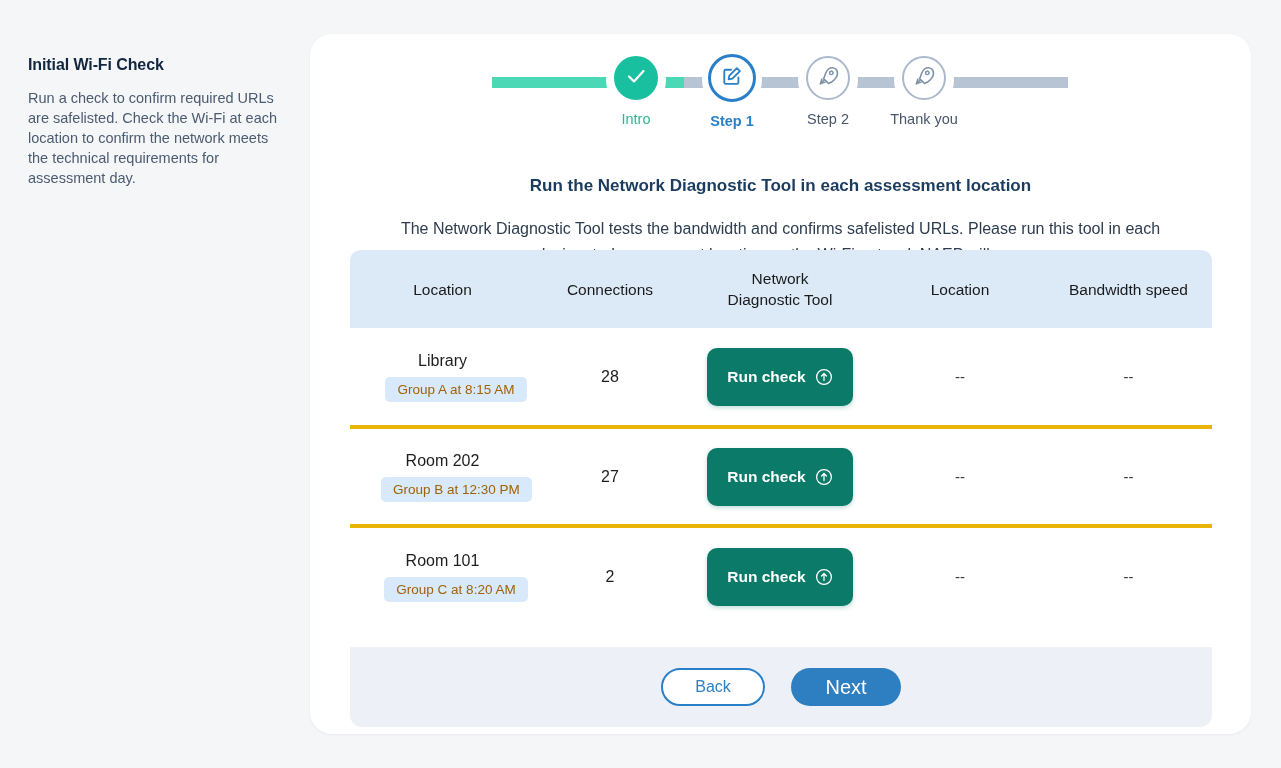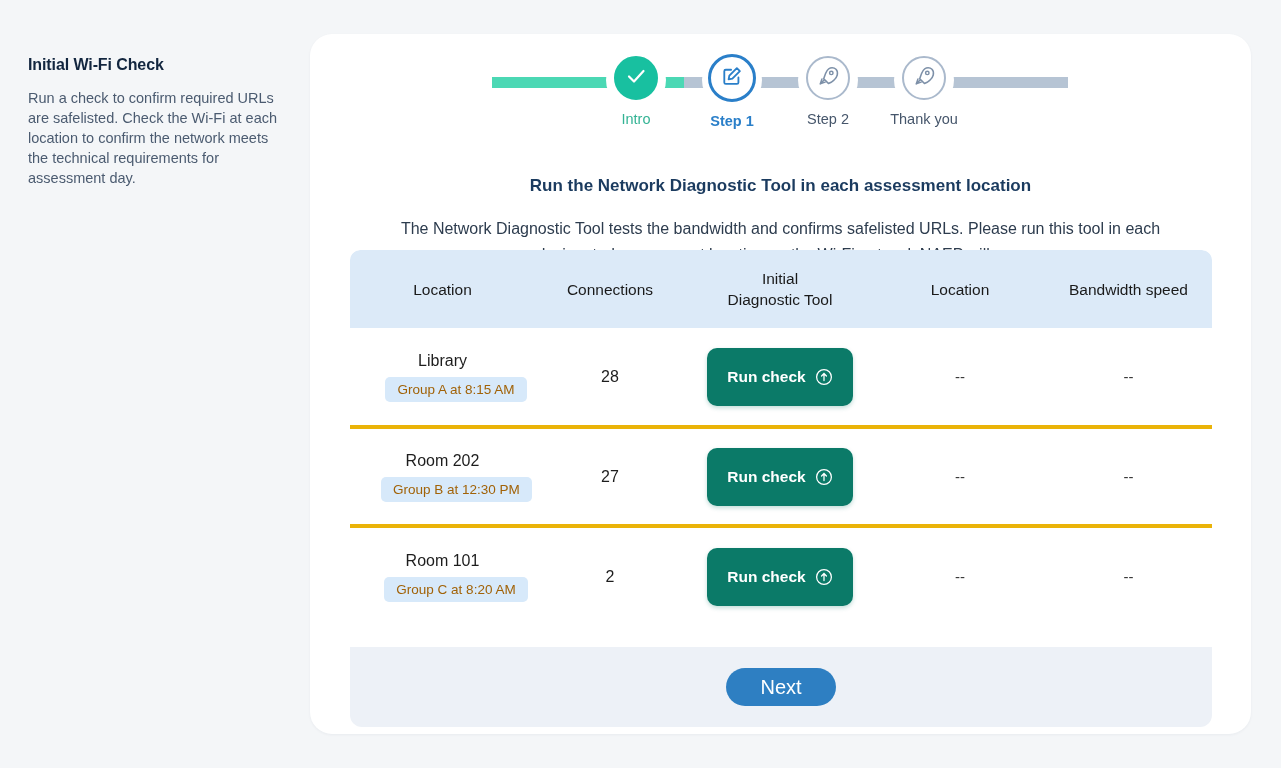--- a/index.html
+++ b/index.html
@@ -351,21 +351,21 @@
     <div class="section-heading">Run the Network Diagnostic Tool in each assessment location</div>
     <div class="section-body">The Network Diagnostic Tool tests the bandwidth and confirms safelisted URLs. Please run this tool in each designated assessment location on the Wi-Fi network NAEP will use.</div>
 
     <div class="table-wrap">
       <table>
         <thead>
           <tr>
             <th class="col-loc">Location</th>
             <th class="col-conn">Connections</th>
             <th class="col-ndt">
-              <span>Initial</span><br>
+              <span>Network</span><br>
               <span>Diagnostic Tool</span>
             </th>
             <th class="col-res">Location</th>
             <th class="col-bw">Bandwidth speed</th>
           </tr>
         </thead>
         <tbody>
 
           <tr>
             <td>
@@ -446,17 +446,18 @@
             <td>
               <span class="dashes">--</span>
             </td>
           </tr>
 
         </tbody>
       </table>
     </div>
 
     <div class="footer-panel">
+      <button class="btn-back">Back</button>
       <button class="btn-next">Next</button>
     </div>
 
   </div>
 </div>
 
 </body></html>

